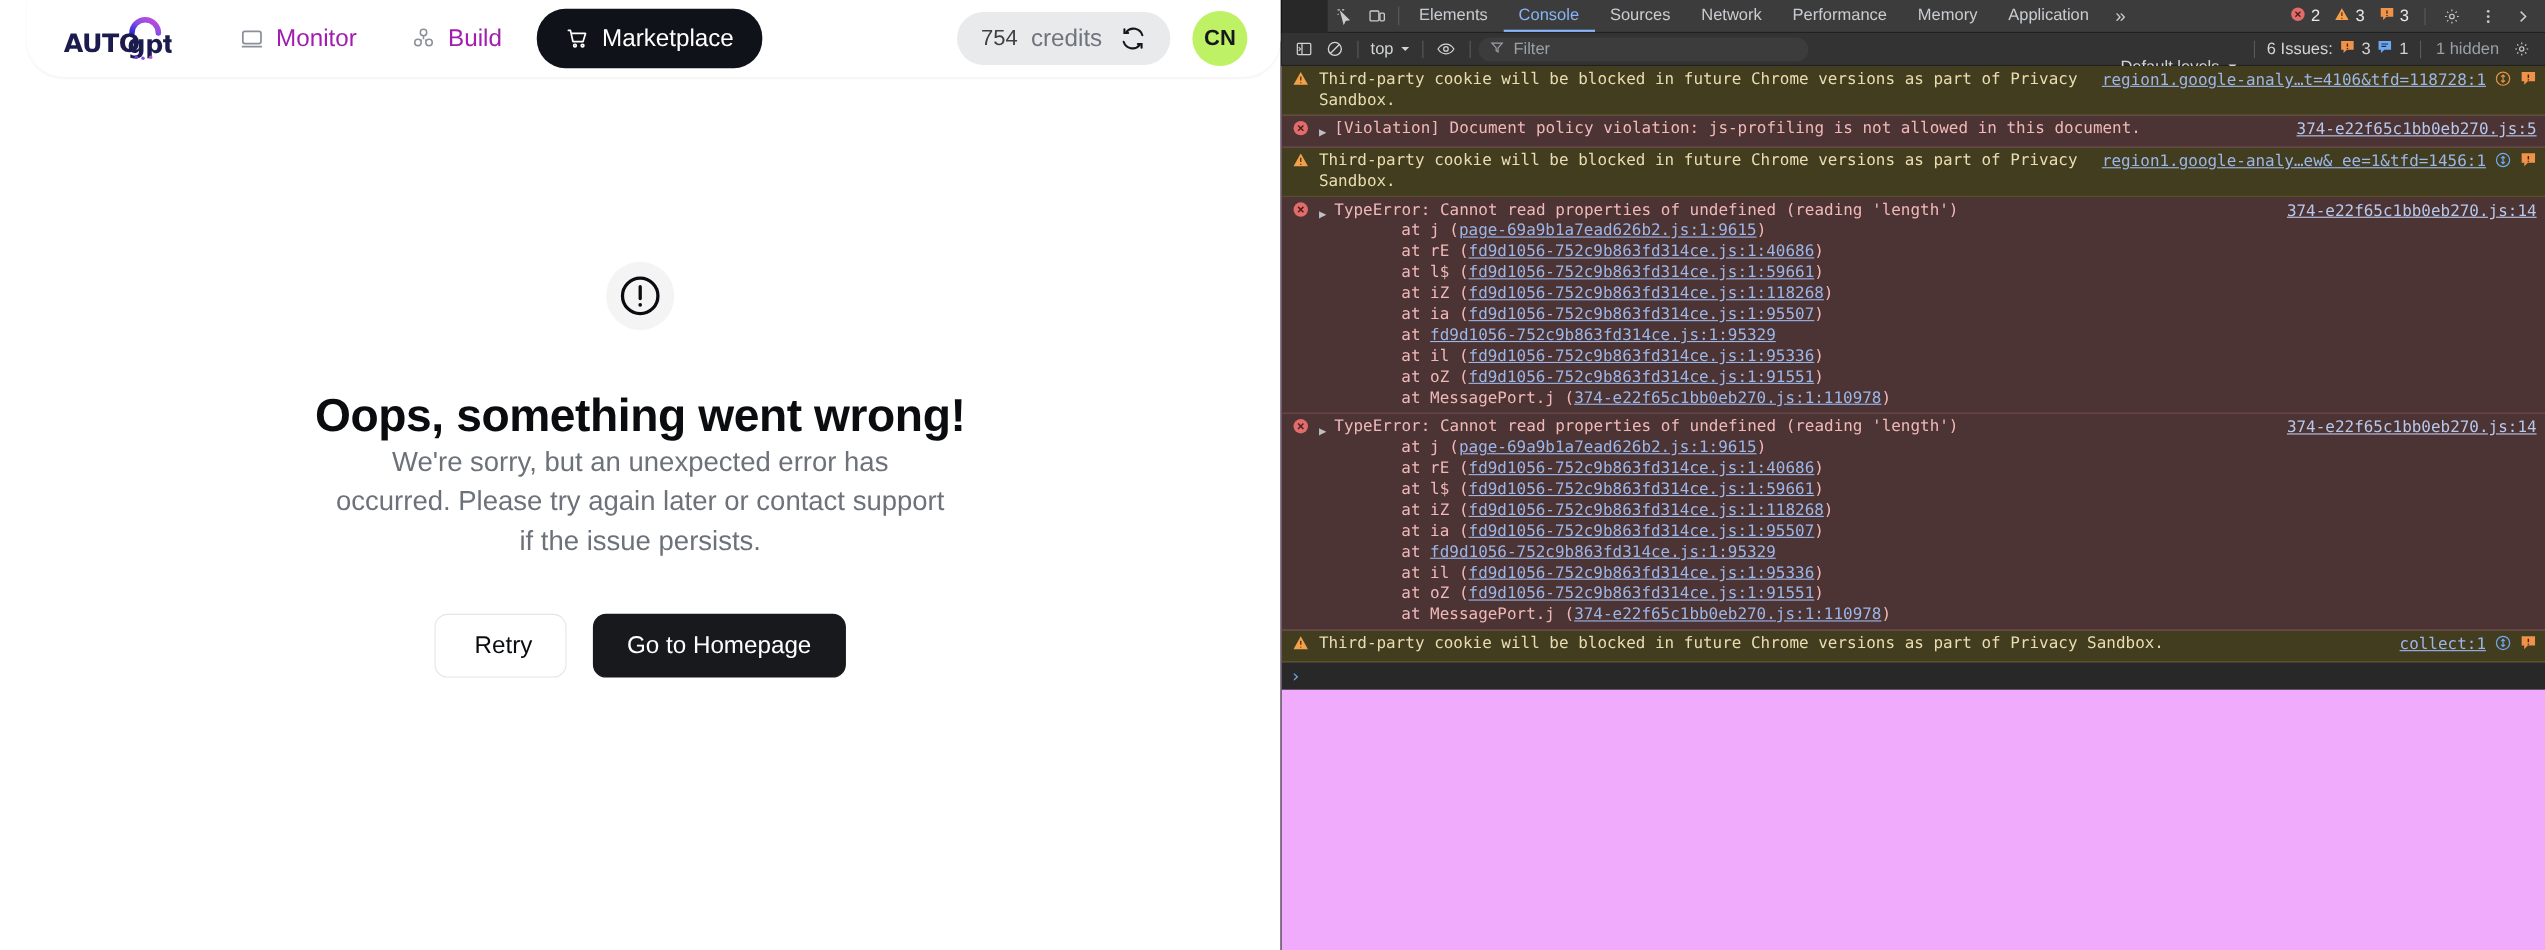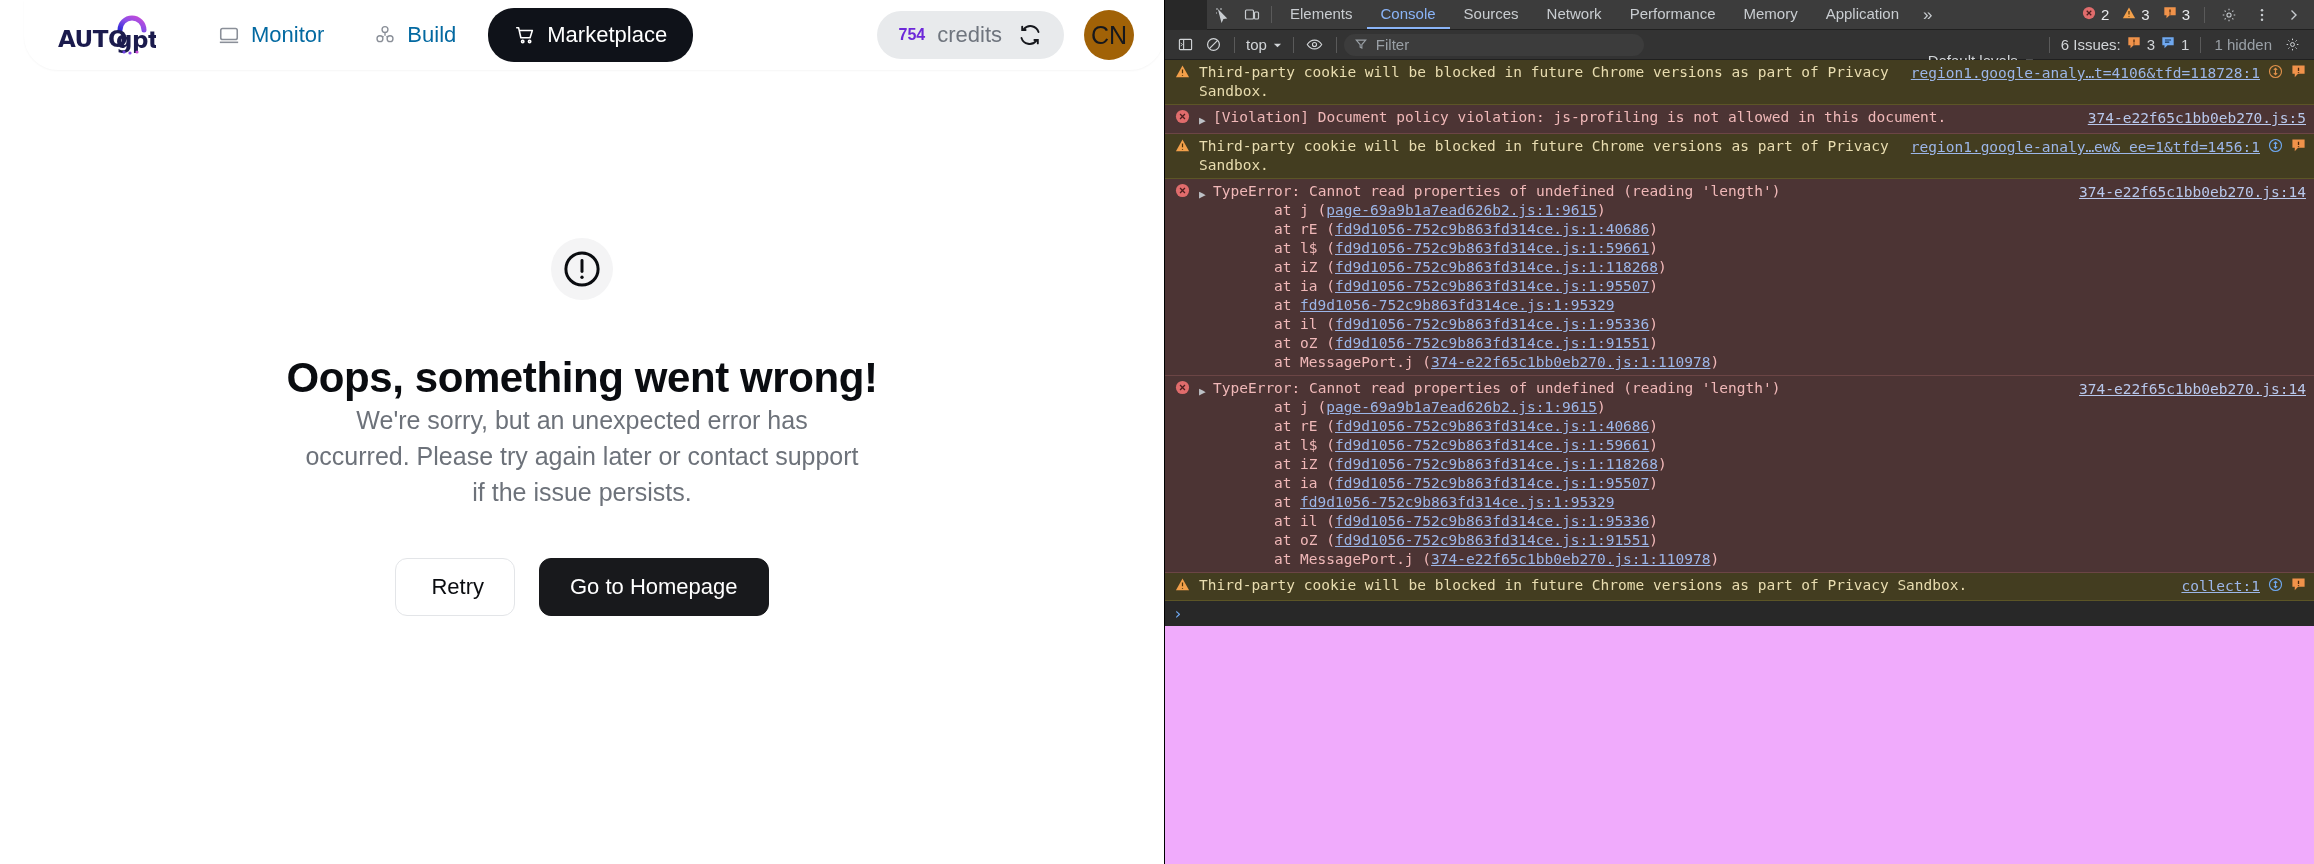--- a/index.html
+++ b/index.html
@@ -30,21 +30,21 @@
   }
   .brand { display: flex; align-items: center; margin-right: 44px; }
   .brand svg { display: block; }
 
   .nav-links { display: flex; align-items: center; gap: 14px; }
   .nav-link {
     display: flex; align-items: center; gap: 11px;
     padding: 12px 18px;
     border-radius: 26px;
     font-size: 22px;
-    color: #0369a1;
+    color: #a21caf;
     font-weight: 400;
     white-space: nowrap;
     cursor: pointer;
   }
   .nav-link .ico { display: flex; align-items: center; }
   .nav-link.active {
     background: #0f1219;
     color: #ffffff;
     padding: 14px 26px;
     font-weight: 500;
@@ -55,28 +55,28 @@
     display: flex; align-items: center; gap: 20px;
     padding-right: 12px;
   }
   .credits-pill {
     display: flex; align-items: center; gap: 12px;
     background: #e8eaec;
     border-radius: 26px;
     padding: 11px 22px;
     cursor: pointer;
   }
-  .credits-num { font-size: 16px; font-weight: 700; color: #6d28d9; }
+  .credits-num { font-size: 20px; font-weight: 400; color: #404040; }
   .credits-label { font-size: 22px; color: #6f757e; }
   .refresh-ico { display: flex; align-items: center; margin-left: 4px; cursor: pointer; }
   .avatar {
     width: 50px; height: 50px; border-radius: 50%;
-    background: #a16207;
+    background: #bef264;
     display: flex; align-items: center; justify-content: center;
-    font-size: 25px; font-weight: 400; color: #16181d;
+    font-size: 20px; font-weight: 700; color: #16181d;
     cursor: pointer;
   }
 
   
   .error-wrap {
     position: absolute; top: 0; left: 0; right: 0; bottom: 0;
     display: flex; flex-direction: column;
     align-items: center; justify-content: center;
     padding-bottom: 10px;
   }

